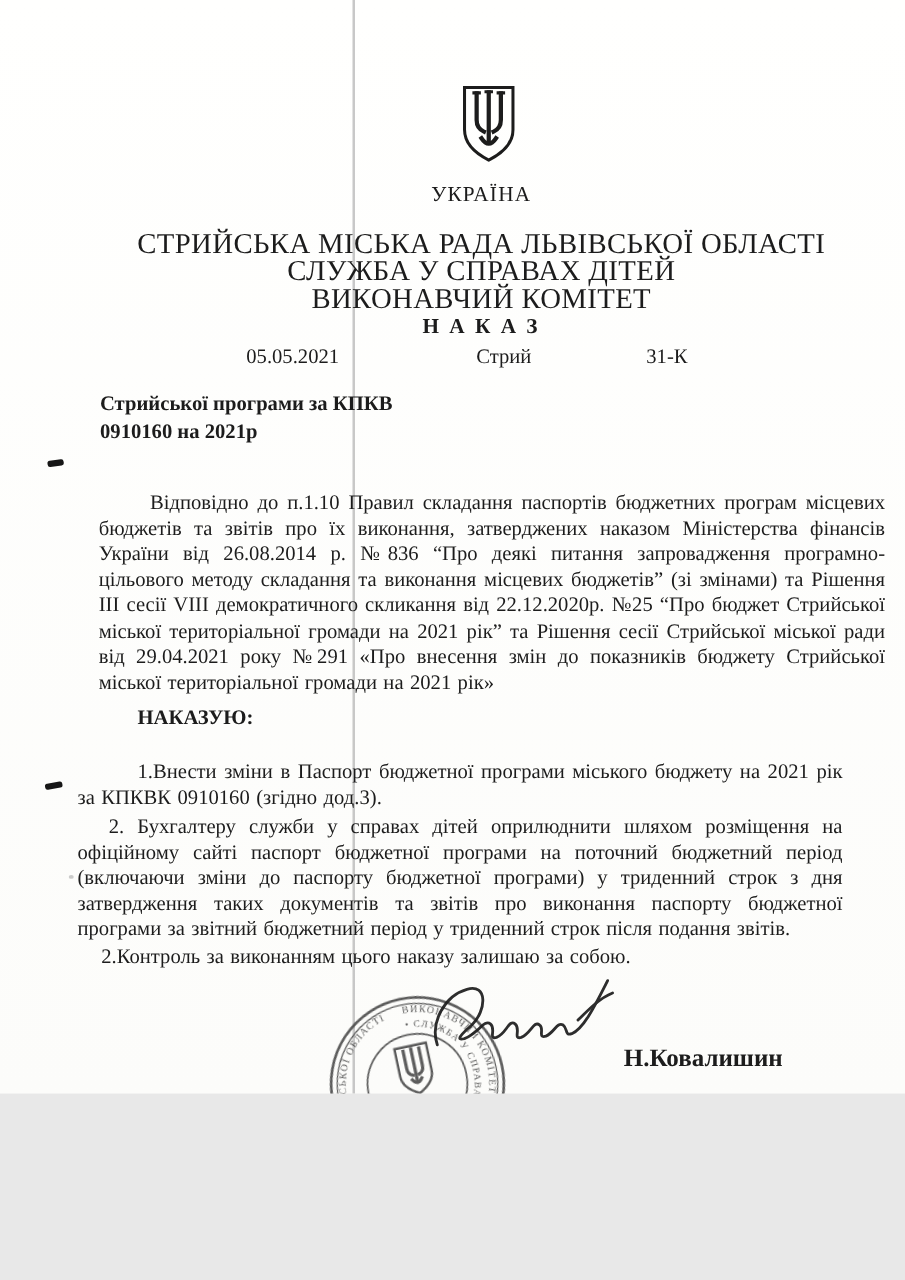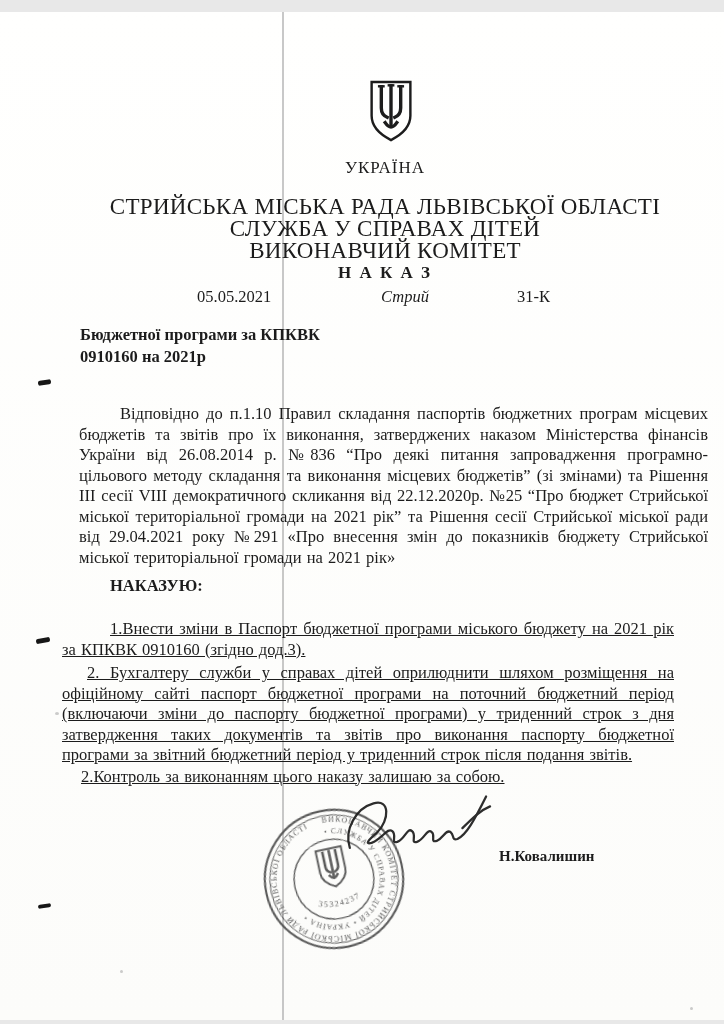--- a/index.html
+++ b/index.html
@@ -1,60 +1,60 @@
 <!DOCTYPE html>
 <html><head>
 <meta charset="utf-8">
 <style>
   html,body { margin:0; padding:0; background:#e8e8e8; }
   .page {
-    position:relative; width:724px; height:1008px; margin:12px auto;
+    position:relative; width:724px; height:875px; margin:0 auto;
     background:linear-gradient(180deg,#fffffe 0%,#fcfcfa 100%);
     overflow:hidden;
     font-family:"Liberation Serif","DejaVu Serif",serif;
     color:#1c1c1c;
   }
   .fold-line {
     position:absolute; left:282px; top:0; width:2px; height:100%;
     background:#b5b5b5; opacity:.75; z-index:1;
   }
   .emblem { position:absolute; left:366px; top:68px; width:50px; height:62px; z-index:2; }
   .header {
     position:absolute; left:46px; right:0; top:147px; text-align:center; z-index:2;
   }
   .country { font-size:17px; line-height:17px; margin-bottom:20px; letter-spacing:1px; }
   .org { font-size:23px; line-height:22px; letter-spacing:.3px; }
   .nakaz { font-size:17px; line-height:22px; font-weight:bold; letter-spacing:2px; }
   .date-row { position:absolute; left:0; top:275px; width:724px; font-size:16.5px; z-index:2; }
   .date-row span { position:absolute; top:0; white-space:nowrap; }
   .doc-date { left:197px; }
-  .doc-place { left:381px;font-style:italic; }
+  .doc-place { left:381px; }
   .doc-number { left:517px; }
   .subject {
     position:absolute; left:80px; top:312px; width:300px;
     font-weight:bold; font-size:16.5px; line-height:22px; z-index:2;
   }
   .preamble {
     position:absolute; left:79px; top:392px; width:629px; margin:0;
     font-size:16.5px; line-height:20.5px; text-align:justify; text-indent:41px;
     word-spacing:1px; z-index:2;
   }
   .orderword {
     position:absolute; left:110px; top:564px; font-weight:bold; font-size:16.5px; z-index:2;
   }
   .items { position:absolute; left:62px; top:607px; width:612px; font-size:16.5px; line-height:20.5px; z-index:2; }
-  .items p { margin:0; text-align:justify; word-spacing:1px;text-decoration:underline; }
+  .items p { margin:0; text-align:justify; word-spacing:1px; }
   .it1 { text-indent:48px; margin-bottom:3px !important; }
   .it2 { text-indent:25px; margin-bottom:1px !important; }
   .it3 { text-indent:19px; }
   .sig-title {
     position:absolute; left:69px; top:831px; font-weight:bold; font-size:16.5px; z-index:2;
   }
   .sig-name {
-    position:absolute; left:499px; top:836px; font-weight:bold; font-size:15px; z-index:5;
+    position:absolute; left:499px; top:836px; font-weight:bold; font-size:20px; z-index:5;
   }
   .seal {
     position:absolute; left:261px; top:794px; width:146px; height:146px; z-index:3;
     transform:rotate(-12deg); filter:blur(0.4px); opacity:.85;
   }
   .signature-svg {
     position:absolute; left:336px; top:776px; width:158px; height:95px; z-index:4; opacity:.92;
   }
   .margin-dash { position:absolute; background:#161616; border-radius:2px; z-index:2; }
   .dash1 { left:38px; top:368px; width:13px; height:5px; transform:rotate(-8deg); }
@@ -92,21 +92,21 @@
     <div class="nakaz">Н А К А З</div>
   </div>
 
   <div class="date-row">
     <span class="doc-date">05.05.2021</span>
     <span class="doc-place">Стрий</span>
     <span class="doc-number">31-К</span>
   </div>
 
   <div class="subject">
-    <div>Бюджетної програми за КПКВК</div>
+    <div>Стрийської програми за КПКВ</div>
     <div>0910160 на 2021р</div>
   </div>
 
   <p class="preamble">Відповідно до п.1.10 Правил складання паспортів бюджетних програм місцевих бюджетів та звітів про їх виконання, затверджених наказом Міністерства фінансів України від 26.08.2014 р. №836 “Про деякі питання запровадження програмно-цільового методу складання та виконання місцевих бюджетів” (зі змінами) та Рішення ІІІ сесії VIII демократичного скликання від 22.12.2020р. №25 “Про бюджет Стрийської міської територіальної громади на 2021 рік” та Рішення сесії Стрийської міської ради від 29.04.2021 року №291 «Про внесення змін до показників бюджету Стрийської міської територіальної громади на 2021 рік»</p>
 
   <div class="orderword">НАКАЗУЮ:</div>
 
   <div class="items">
     <p class="it1">1.Внести зміни в Паспорт бюджетної програми міського бюджету на 2021 рік за КПКВК 0910160 (згідно дод.3).</p>
     <p class="it2">2. Бухгалтеру служби у справах дітей оприлюднити шляхом розміщення на офіційному сайті паспорт бюджетної програми на поточний бюджетний період (включаючи зміни до паспорту бюджетної програми) у триденний строк з дня затвердження таких документів та звітів про виконання паспорту бюджетної програми за звітний бюджетний період у триденний строк після подання звітів.</p>

